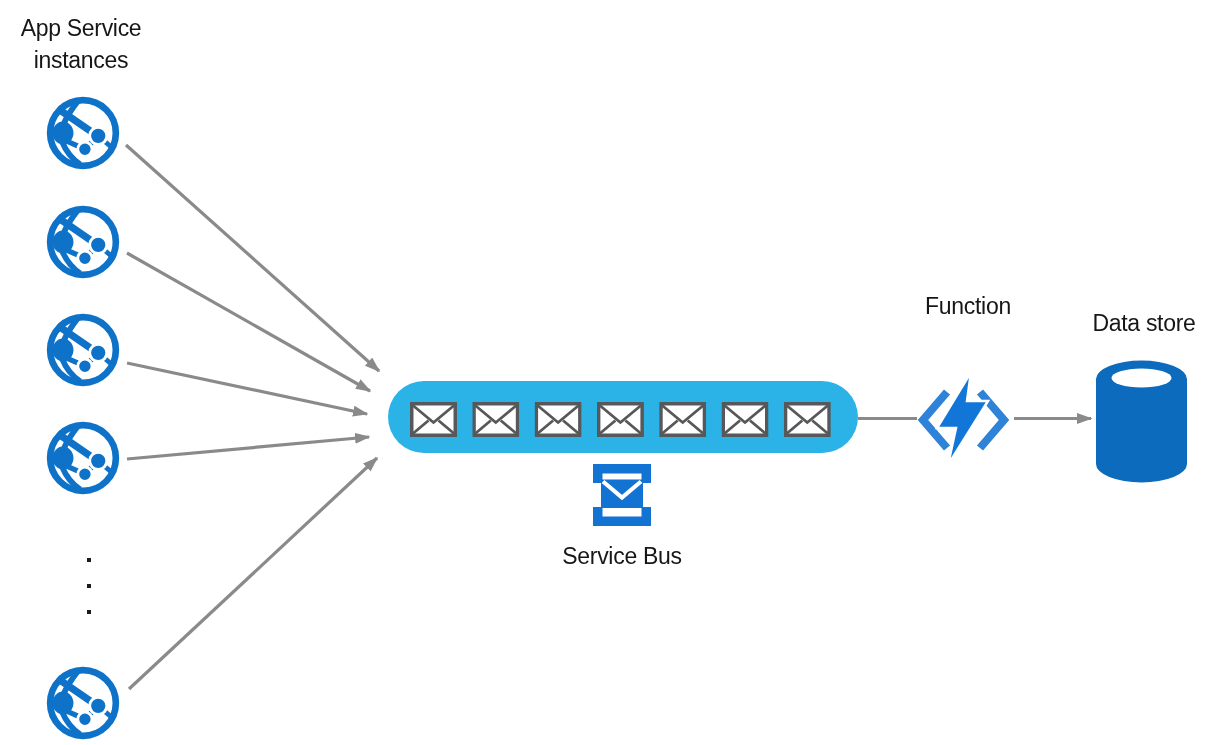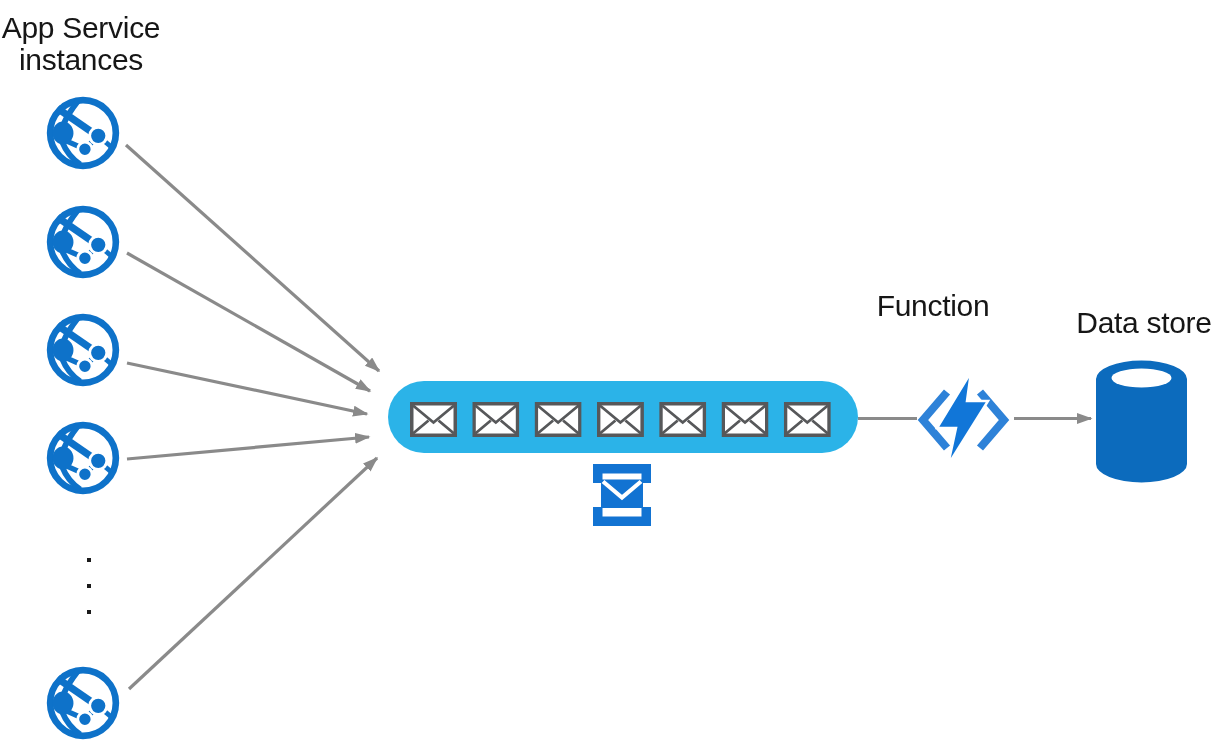--- a/index.html
+++ b/index.html
@@ -5,21 +5,21 @@
   html,body{margin:0;padding:0;background:#fff;}
   .stage{
     position:relative;width:1216px;height:745px;overflow:hidden;
     background:var(--background,#fff);
     font-family:"Liberation Sans",sans-serif;
   }
   .stage svg.canvas{position:absolute;left:0;top:0;}
   .label{
     position:absolute;text-align:center;
     color:var(--label-text,#161616);
-    font-size:30px;line-height:32px;letter-spacing:-0.3px;
+    font-size:23px;line-height:32px;letter-spacing:-0.3px;
   }
   .label span{display:block;}
   
   .gs{stroke:var(--app-service-blue,#0e72c9);fill:none;}
   .gf{fill:var(--app-service-blue,#0e72c9);}
   .gnode{fill:var(--app-service-blue,#0e72c9);stroke:#fff;stroke-width:3;}
   
   .arrow{stroke:var(--arrow-gray,#8a8a8a);stroke-width:3.2;fill:none;}
   .arrowhead{fill:var(--arrow-gray,#8a8a8a);}
   
@@ -123,23 +123,24 @@
       <path class="sb-chevron" d="M10,17.5 L29,33.5 L48,17.5"></path>
     </g>
   </svg>
 
   <div class="label" style="left:1px;top:12px;width:160px;">
     <span>App Service</span>
     <span>instances</span>
   </div>
 
   <div class="label" style="left:542px;top:540px;width:160px;">
+    <span>Service Bus</span>
   </div>
 
-  <div class="label" style="left:853px;top:290px;width:160px;">
+  <div class="label" style="left:888px;top:290px;width:160px;">
     <span>Function</span>
   </div>
 
   <div class="label" style="left:1064px;top:307px;width:160px;">
     <span>Data store</span>
   </div>
 
 </div>
 
 </body></html>

